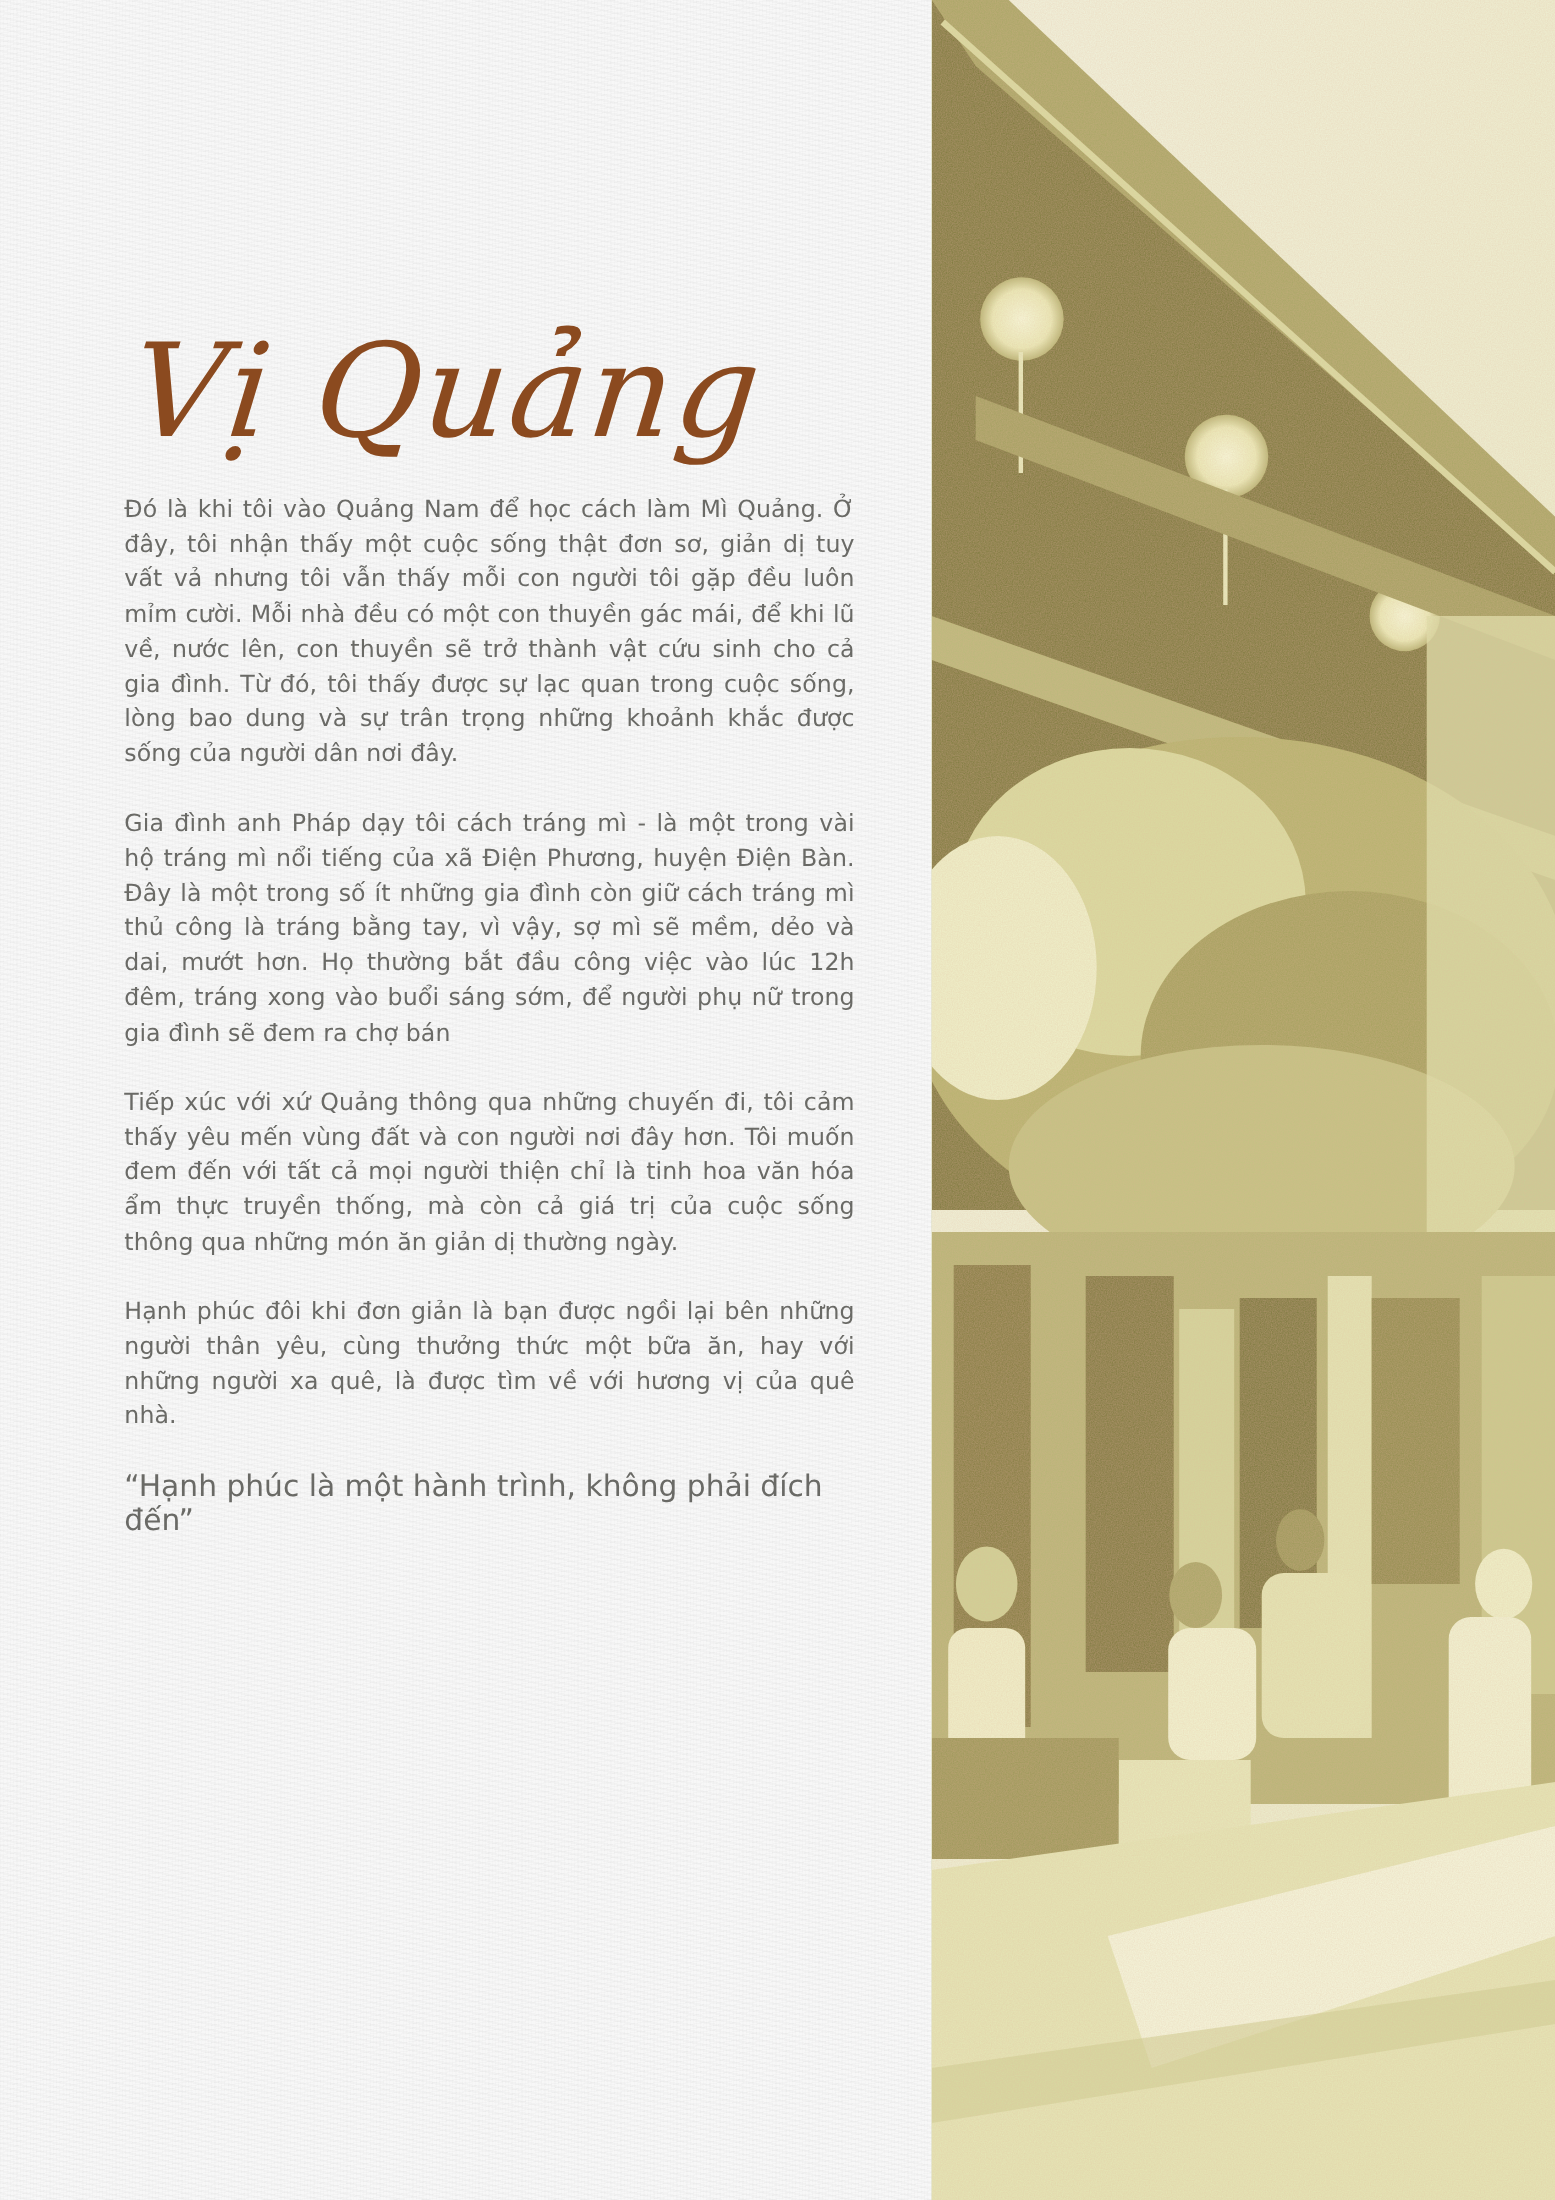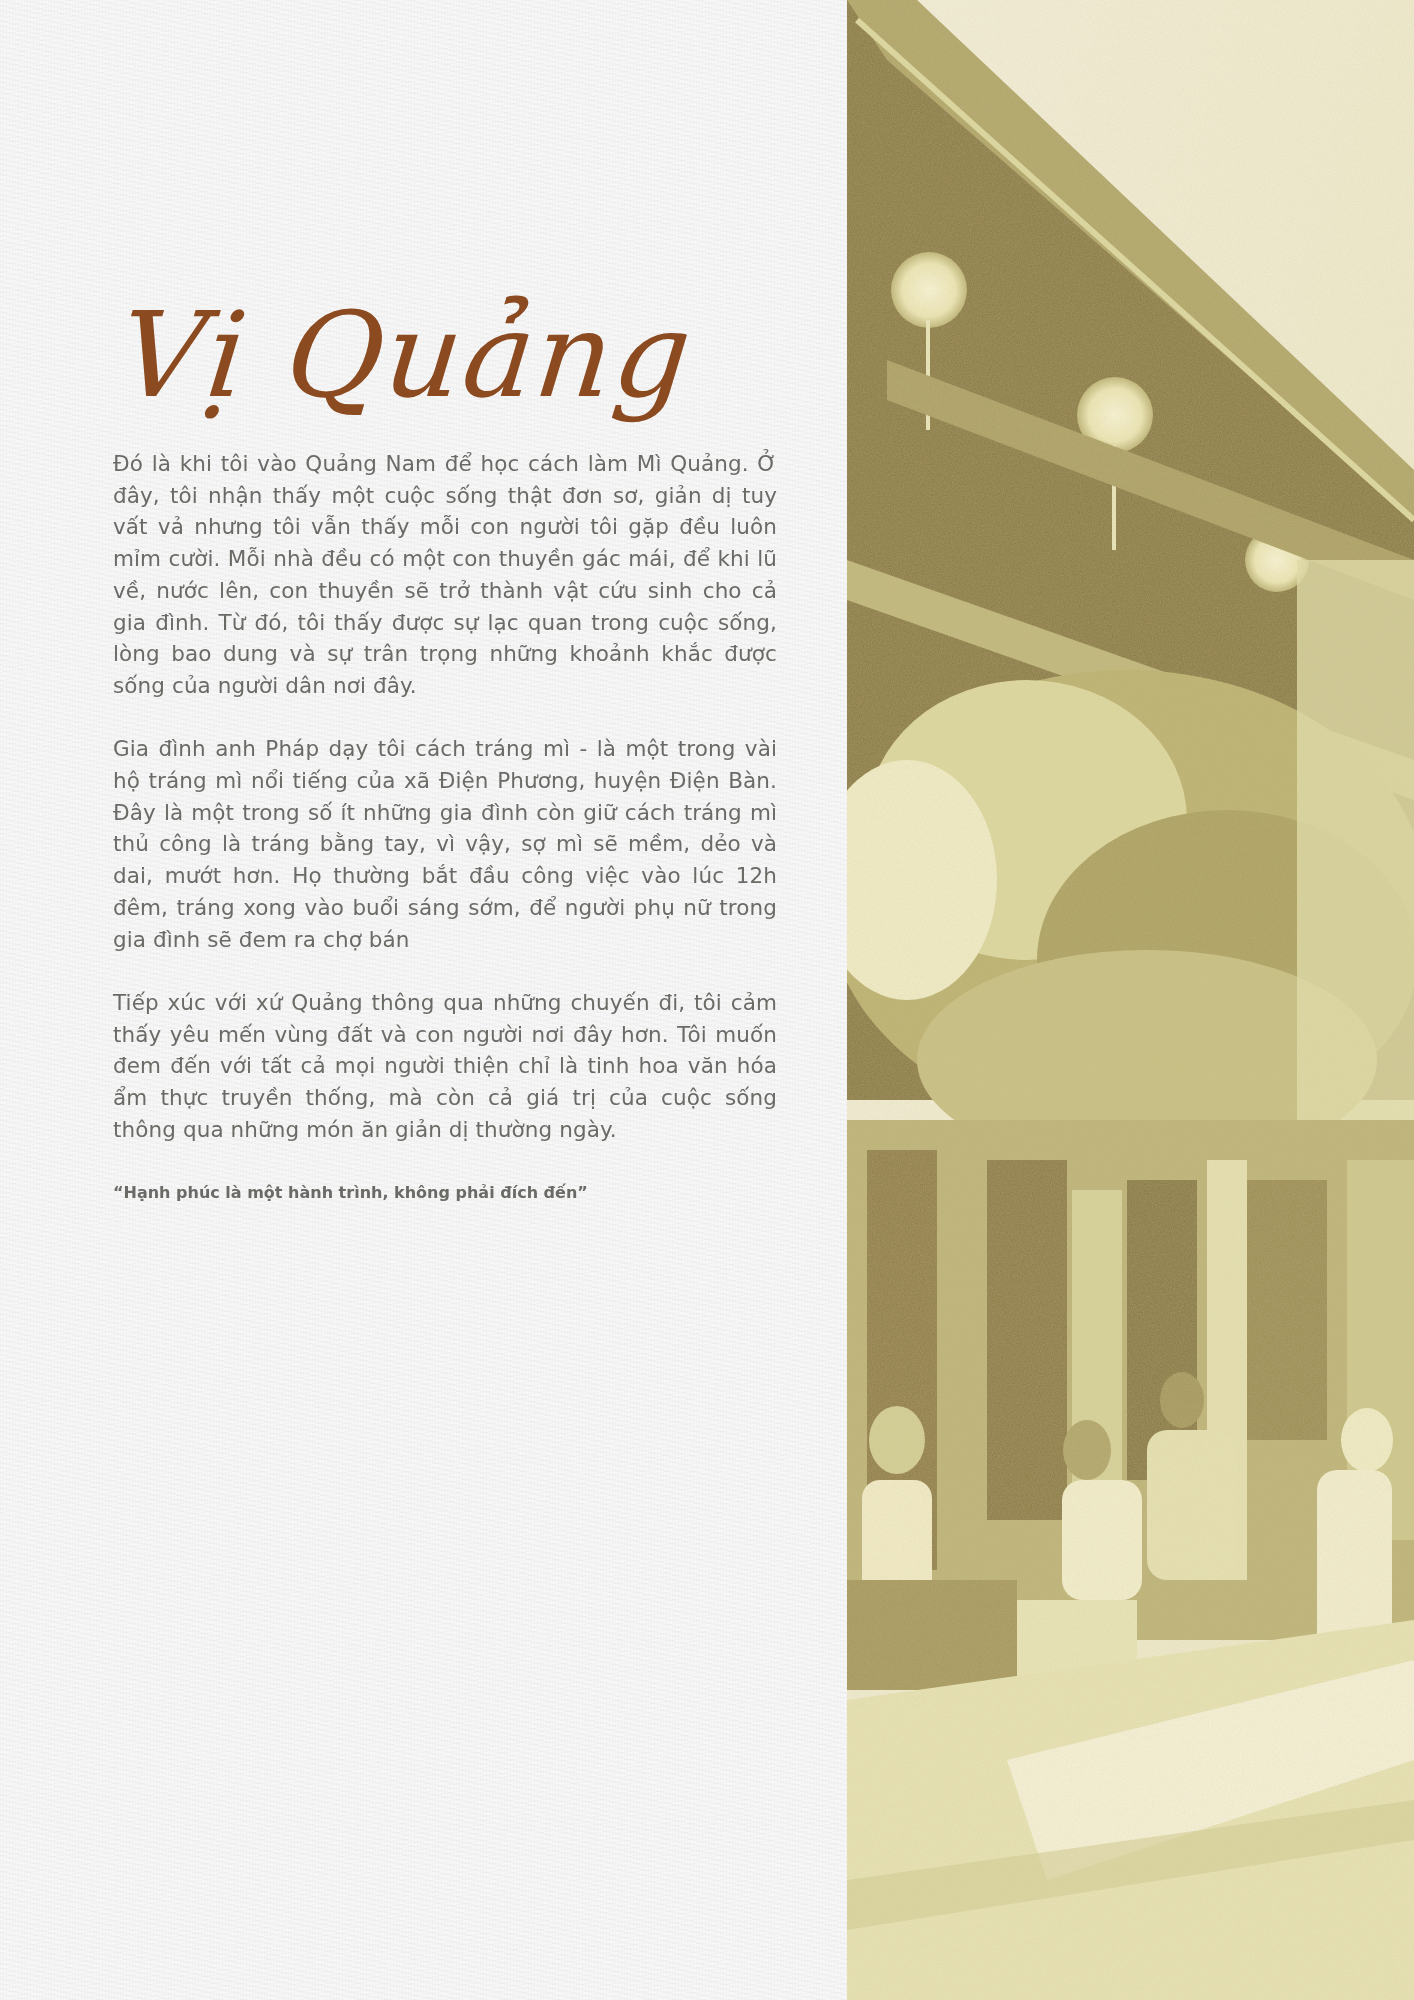--- a/index.html
+++ b/index.html
@@ -35,22 +35,22 @@
       font-family: "DejaVu Sans", sans-serif;
       font-size: 21.5px;
       line-height: 31.7px;
       color: #6a6a66;
       text-align: justify;
       margin: 0 0 31.7px 0;
       letter-spacing: 0.1px;
     }
     .quote {
       font-family: "DejaVu Sans", sans-serif;
-      font-weight: bold;
-      font-size: 16px;
+      font-weight: normal;
+      font-size: 27px;
       line-height: 31.7px;
       color: #6a6a66;
       margin: 0;
     }
     .photo {
       position: absolute; left: 847px; top: 0; width: 567px; height: 2000px;
       overflow: hidden;
       background: #c9c98a;
     }
     .photo svg { display: block; }
@@ -58,20 +58,21 @@
 </head>
 <body>
 
 <div class="paper"></div>
 
 <article class="content">
   <h1 class="title">Vị Quảng</h1>
   <p class="para">Đó là khi tôi vào Quảng Nam để học cách làm Mì Quảng. Ở đây, tôi nhận thấy một cuộc sống thật đơn sơ, giản dị tuy vất vả nhưng tôi vẫn thấy mỗi con người tôi gặp đều luôn mỉm cười. Mỗi nhà đều có một con thuyền gác mái, để khi lũ về, nước lên, con thuyền sẽ trở thành vật cứu sinh cho cả gia đình. Từ đó, tôi thấy được sự lạc quan trong cuộc sống, lòng bao dung và sự trân trọng những khoảnh khắc được sống của người dân nơi đây.</p>
   <p class="para">Gia đình anh Pháp dạy tôi cách tráng mì - là một trong vài hộ tráng mì nổi tiếng của xã Điện Phương, huyện Điện Bàn. Đây là một trong số ít những gia đình còn giữ cách tráng mì thủ công là tráng bằng tay, vì vậy, sợ mì sẽ mềm, dẻo và dai, mướt hơn. Họ thường bắt đầu công việc vào lúc 12h đêm, tráng xong vào buổi sáng sớm, để người phụ nữ trong gia đình sẽ đem ra chợ bán</p>
   <p class="para">Tiếp xúc với xứ Quảng thông qua những chuyến đi, tôi cảm thấy yêu mến vùng đất và con người nơi đây hơn. Tôi muốn đem đến với tất cả mọi người thiện chỉ là tinh hoa văn hóa ẩm thực truyền thống, mà còn cả giá trị của cuộc sống thông qua những món ăn giản dị thường ngày.</p>
+  <p class="para">Hạnh phúc đôi khi đơn giản là bạn được ngồi lại bên những người thân yêu, cùng thưởng thức một bữa ăn, hay với những người xa quê, là được tìm về với hương vị của quê nhà.</p>
   <p class="quote">“Hạnh phúc là một hành trình, không phải đích đến”</p>
 </article>
 
 <div class="photo">
   <svg width="567" height="2000" viewBox="0 0 567 2000" xmlns="http://www.w3.org/2000/svg">
     <defs>
       <filter id="grain" x="0" y="0" width="100%" height="100%">
         <feTurbulence type="fractalNoise" baseFrequency="0.9" numOctaves="2" seed="4" result="n"></feTurbulence>
         <feColorMatrix type="matrix" values="0 0 0 0 0.75  0 0 0 0 0.45  0 0 0 0 0.3  0 0 0 0.35 0" in="n" result="cn"></feColorMatrix>
         <feComposite in="cn" in2="SourceGraphic" operator="in" result="g"></feComposite>

